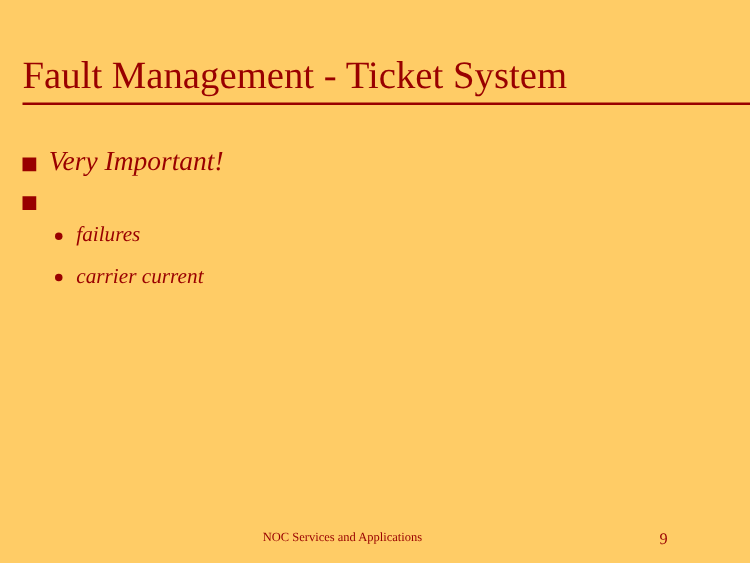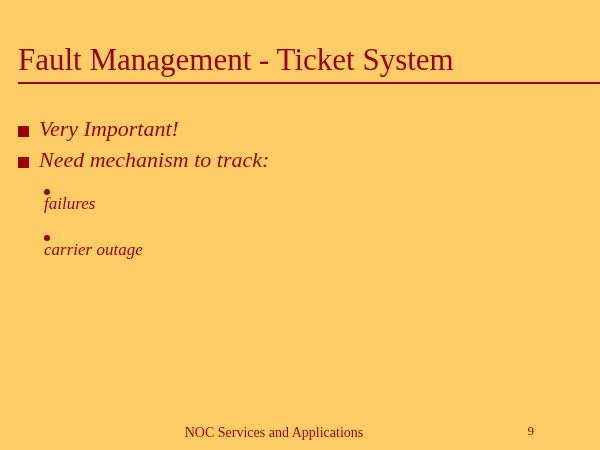--- a/index.html
+++ b/index.html
@@ -69,39 +69,38 @@
     margin-top: 11px;
     margin-left: 26px;
   }
   .lvl2 {
     display: flex;
     align-items: flex-start;
     font-size: 17px;
     color: #990000;
     line-height: 1.0;
     margin-bottom: 16px;
-    flex-direction: column;
   }
   .lvl2 .marker {
     display: inline-block;
     width: 6px;
     height: 6px;
     border-radius: 50%;
     background: #990000;
     margin-right: 11px;
     margin-top: 7px;
     flex: none;
   }
   .footer-text {
     position: absolute;
     left: 0;
     right: 0;
     top: 425px;
     text-align: center;
-    font-size: 14px;
+    font-size: 10px;
     color: #990000;
   }
   .page-number {
     position: absolute;
     right: 14px;
     top: 423px;
     font-size: 13px;
     color: #990000;
   }
 </style>
@@ -115,34 +114,33 @@
 
   <div class="bullets">
 
     <div class="lvl1">
       <span class="marker"></span>
       <span class="text">Very Important!</span>
     </div>
 
     <div class="lvl1">
       <span class="marker"></span>
-      <span class="text">Need mechanism to track:</span>
     </div>
 
     <div class="lvl2-group">
 
       <div class="lvl2">
         <span class="marker"></span>
         <span class="text">failures</span>
       </div>
 
 
       <div class="lvl2">
         <span class="marker"></span>
-        <span class="text">carrier outage</span>
+        <span class="text">carrier current</span>
       </div>
 
     </div>
   </div>
 
   <div class="footer-text">NOC Services and Applications</div>
   <div class="page-number">9</div>
 
 </div>
 

